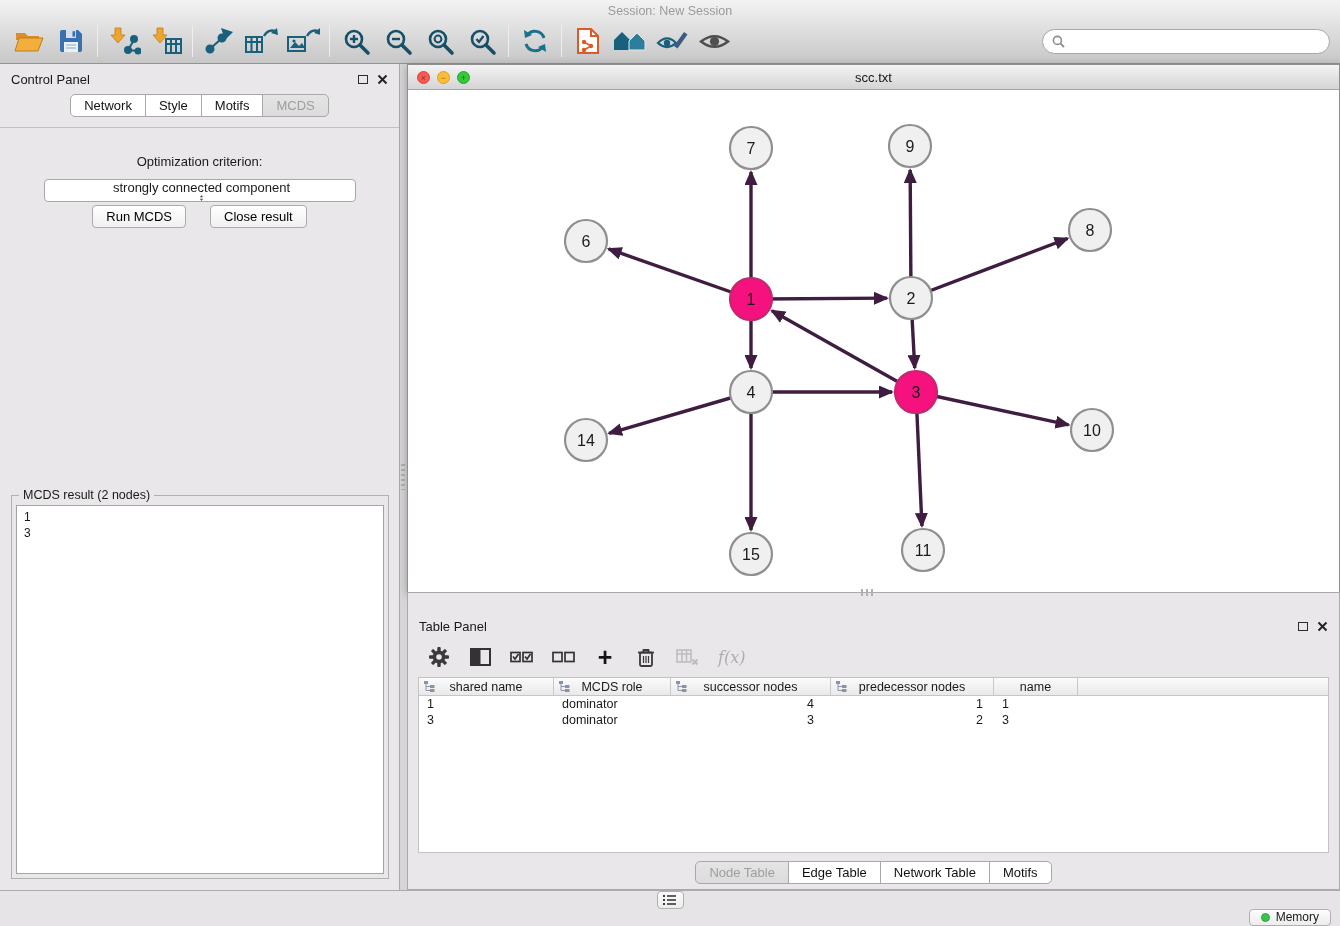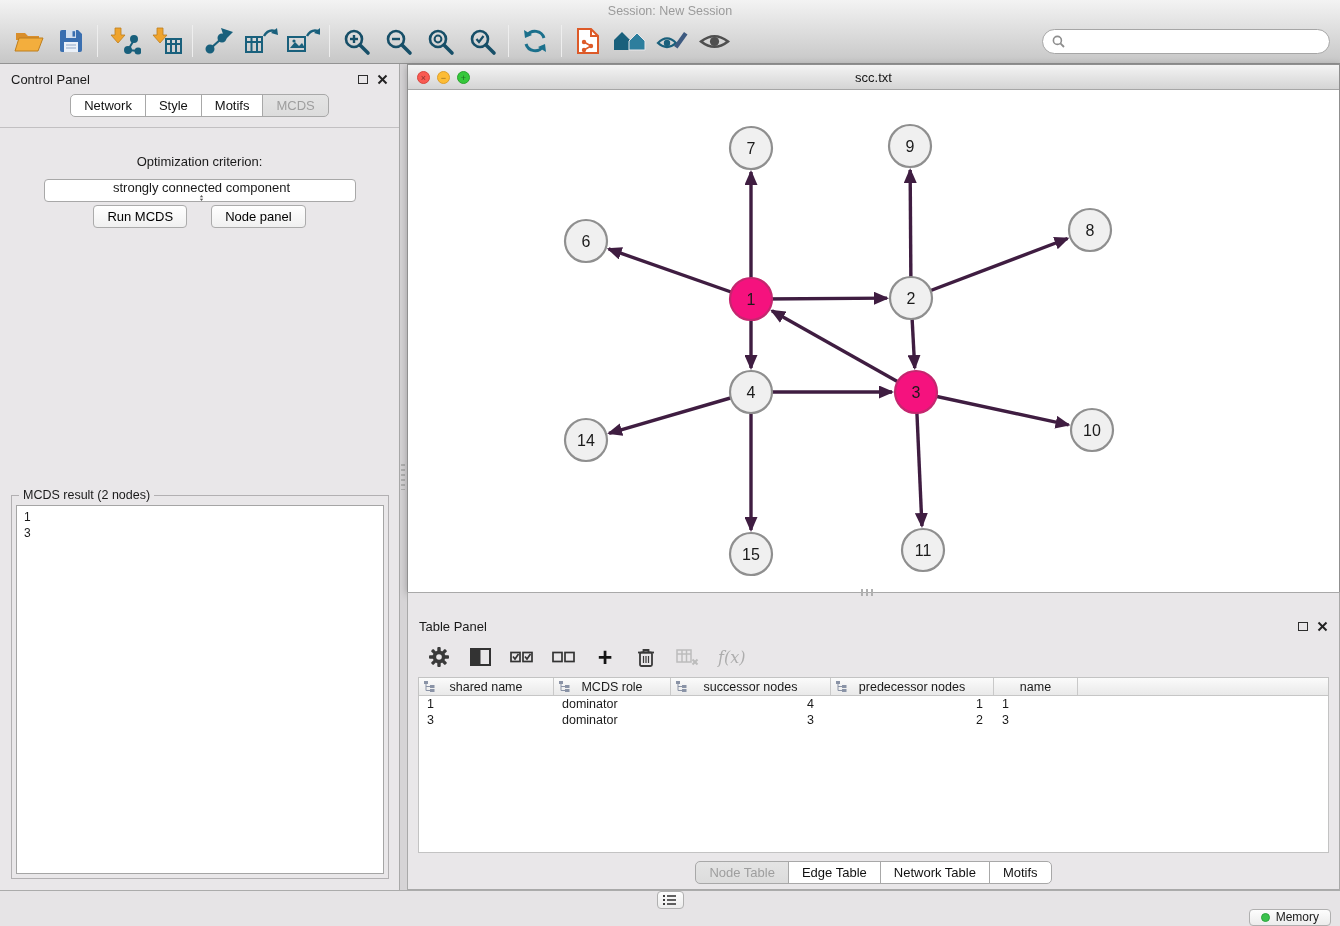--- a/index.html
+++ b/index.html
@@ -302,21 +302,21 @@
         <span class="dd-label">strongly connected component</span>
         <svg width="9" height="14" viewBox="0 0 9 14">
           <path d="M4.5 0 L8.5 5 H0.5 z" fill="#5a5a5a"></path>
           <path d="M4.5 14 L8.5 9 H0.5 z" fill="#5a5a5a"></path>
         </svg>
       </div>
     </div>
 
     <div class="btn-row">
       <button class="pbtn">Run MCDS</button>
-      <button class="pbtn">Node panel</button>
+      <button class="pbtn">Close result</button>
     </div>
 
     <div class="groupbox">
       <span class="legend">MCDS result (2 nodes)</span>
       <div class="listbox">
         <div class="item">1</div>
         <div class="item">3</div>
       </div>
     </div>
   </div>

